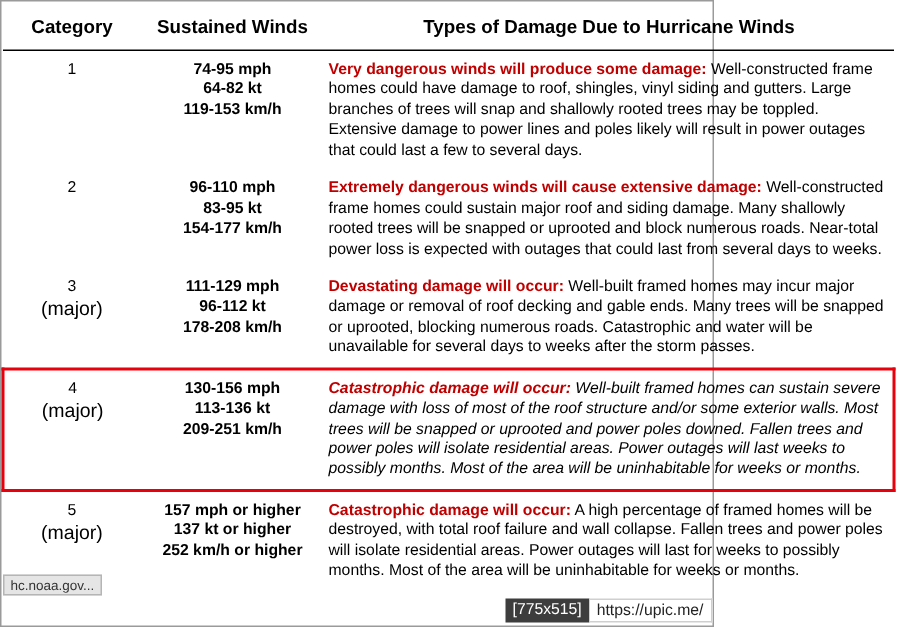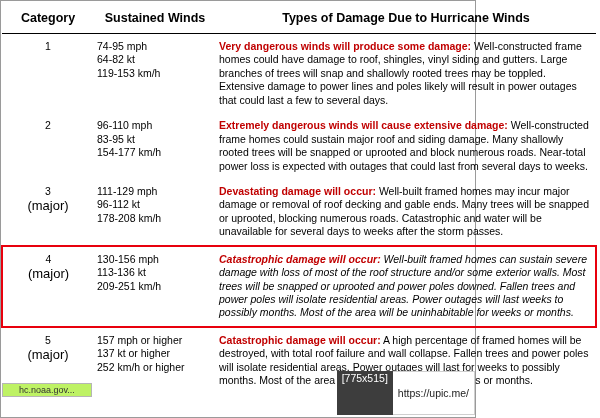--- a/index.html
+++ b/index.html
@@ -52,25 +52,26 @@
   td.cat {
     text-align: center;
     font-size: 11px;
     vertical-align: middle;
   }
   td.cat .major {
     display: block;
     font-size: 13px;
   }
   td.winds {
-    text-align: left;
+    text-align: center;
     font-size: 10.5px;
     vertical-align: middle;
     line-height: 1.35;
     white-space: pre-line;
+    font-weight: bold;
   }
   td.damage {
     text-align: left;
     padding-left: 6px;
     padding-right: 4px;
   }
   .dmg-head {
     color: #c00000;
     font-weight: bold;
   }
@@ -85,25 +86,25 @@
     border-left: 2.5px solid #e8000d;
   }
   tr.highlight td:last-child {
     border-right: 2.5px solid #e8000d;
     font-style: italic;
   }
   .status-bar {
     position: absolute;
     left: 1px;
     bottom: 20px;
-    background: #bef264;
+    background: #e5e5e5;
     border: 1px solid #b5b5b5;
     font-size: 9px;
     color: #333;
-    padding: 1px 16px;
+    padding: 1px 4px;
     max-width: 120px;
     white-space: nowrap;
     overflow: hidden;
     text-overflow: ellipsis;
   }
   .footer-badge {
     position: absolute;
     right: 0;
     bottom: 2px;
     display: flex;
@@ -112,21 +113,21 @@
     font-family: "Liberation Sans", sans-serif;
   }
   .footer-badge .dims {
     background: #3d3d3d;
     color: #ffffff;
     padding: 1px 5px;
   }
   .footer-badge .site {
     background: #ffffff;
     color: #222;
-    padding: 15px 5px;
+    padding: 1px 5px;
     border: 1px solid #cfcfcf;
     border-left: none;
   }
 </style>
 </head>
 <body>
 
 <div class="page">
 
   <table class="hurricane">

